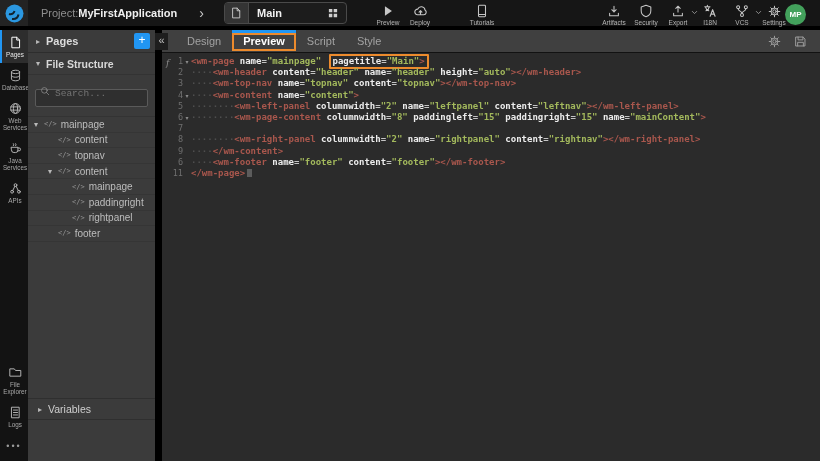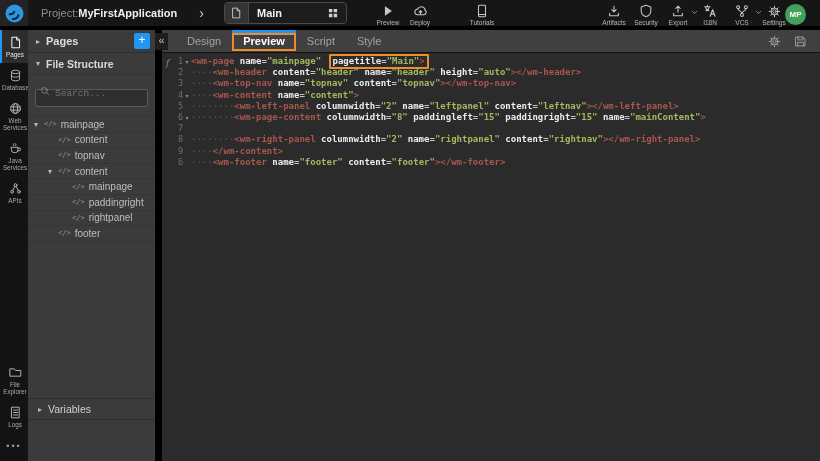--- a/index.html
+++ b/index.html
@@ -498,16 +498,21 @@
         <div class="line">
           <span class="gut">9</span>
           <span class="foldcell"></span>
           <span class="src"><span class="c-ws">····</span><span class="c-t">&lt;/wm-content&gt;</span></span>
         </div>
         <div class="line">
           <span class="gut">6</span>
           <span class="foldcell"></span>
           <span class="src"><span class="c-ws">····</span><span class="c-t">&lt;wm-footer</span><span class="c-p"> </span><span class="c-a">name</span><span class="c-e">=</span><span class="c-v">"footer"</span><span class="c-p"> </span><span class="c-a">content</span><span class="c-e">=</span><span class="c-v">"footer"</span><span class="c-t">&gt;&lt;/wm-footer&gt;</span></span>
         </div>
+        <div class="line">
+          <span class="gut">11</span>
+          <span class="foldcell"></span>
+          <span class="src"><span class="c-t">&lt;/wm-page&gt;</span><span class="cursorblk"></span></span>
+        </div>
       </div>
   </div>
 
 </div>
 
 </body></html>

